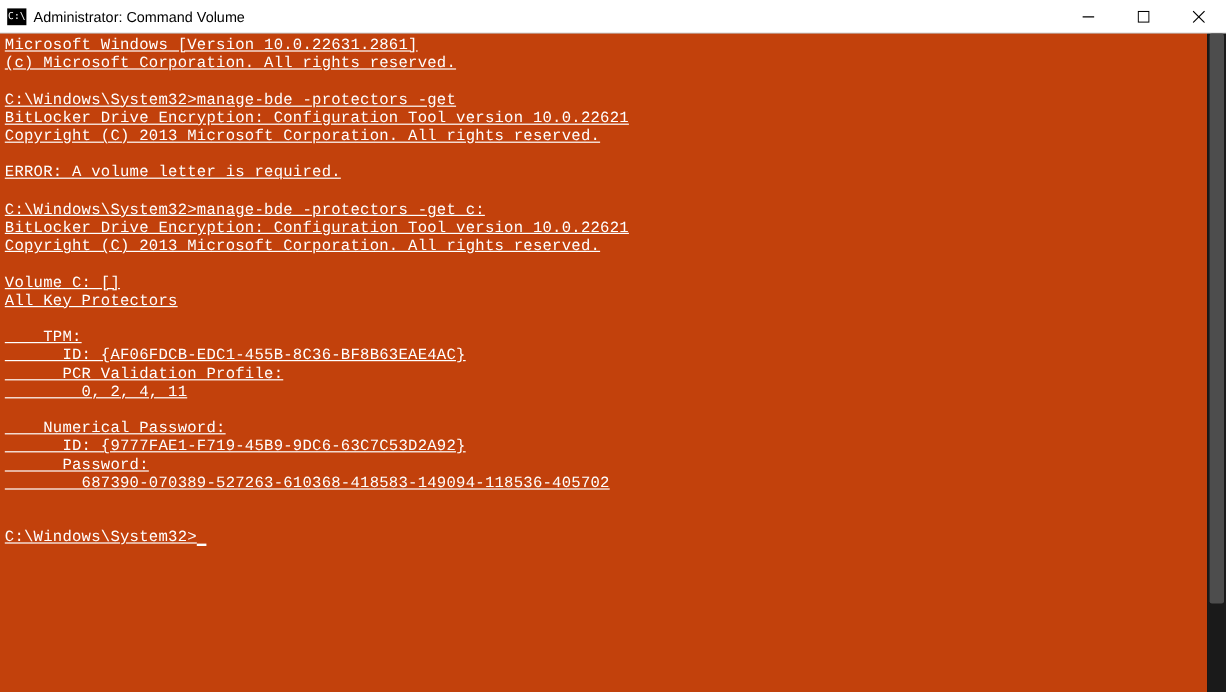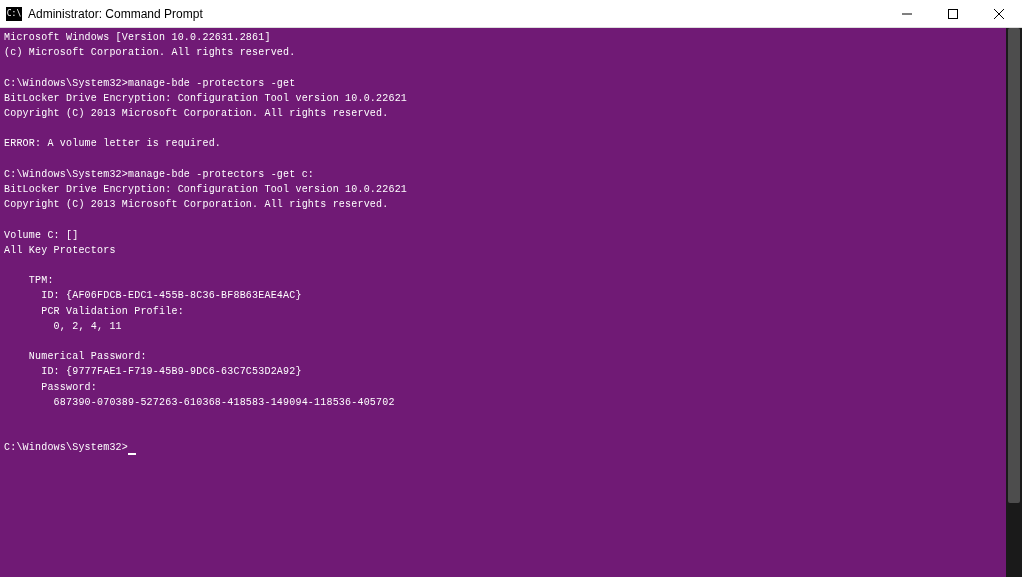--- a/index.html
+++ b/index.html
@@ -45,29 +45,30 @@
       justify-content: center;
       cursor: pointer;
     }
     .titlebar-btn svg { width: 10px; height: 10px; }
     .terminal-area {
       position: relative;
       height: calc(100% - 28px);
       display: flex;
     }
     .terminal {
-      background: #701a75;
+      background: #c2410c;
       color: #fff;
-      font-size: 10px;
+      font-size: 13px;
       line-height: 15.2px;
       padding: 2px 4px;
       white-space: pre;
       flex: 1;
       overflow: hidden;
       letter-spacing: 0.2px;
+      text-decoration: underline;
     }
     .scrollbar {
       width: 16px;
       background: #1a1a1a;
       position: relative;
     }
     .scrollbar-thumb {
       position: absolute;
       top: 0;
       left: 2px;
@@ -97,21 +98,21 @@
       font-family: Consolas, monospace;
     }
   </style>
 </head>
 <body>
 
 <div class="titlebar">
   <div class="titlebar-icon">
     <div class="cmd-icon">C:\</div>
   </div>
-  <div class="titlebar-title">Administrator: Command Prompt</div>
+  <div class="titlebar-title">Administrator: Command Volume</div>
   <div class="titlebar-buttons">
     <div class="titlebar-btn">
       <svg viewBox="0 0 10 10">
           <line x1="0" y1="5" x2="10" y2="5" stroke="#000" stroke-width="1"></line>
         </svg>
     </div>
     <div class="titlebar-btn">
       <svg viewBox="0 0 10 10">
           <rect x="0.5" y="0.5" width="9" height="9" fill="none" stroke="#000" stroke-width="1"></rect>
         </svg>

